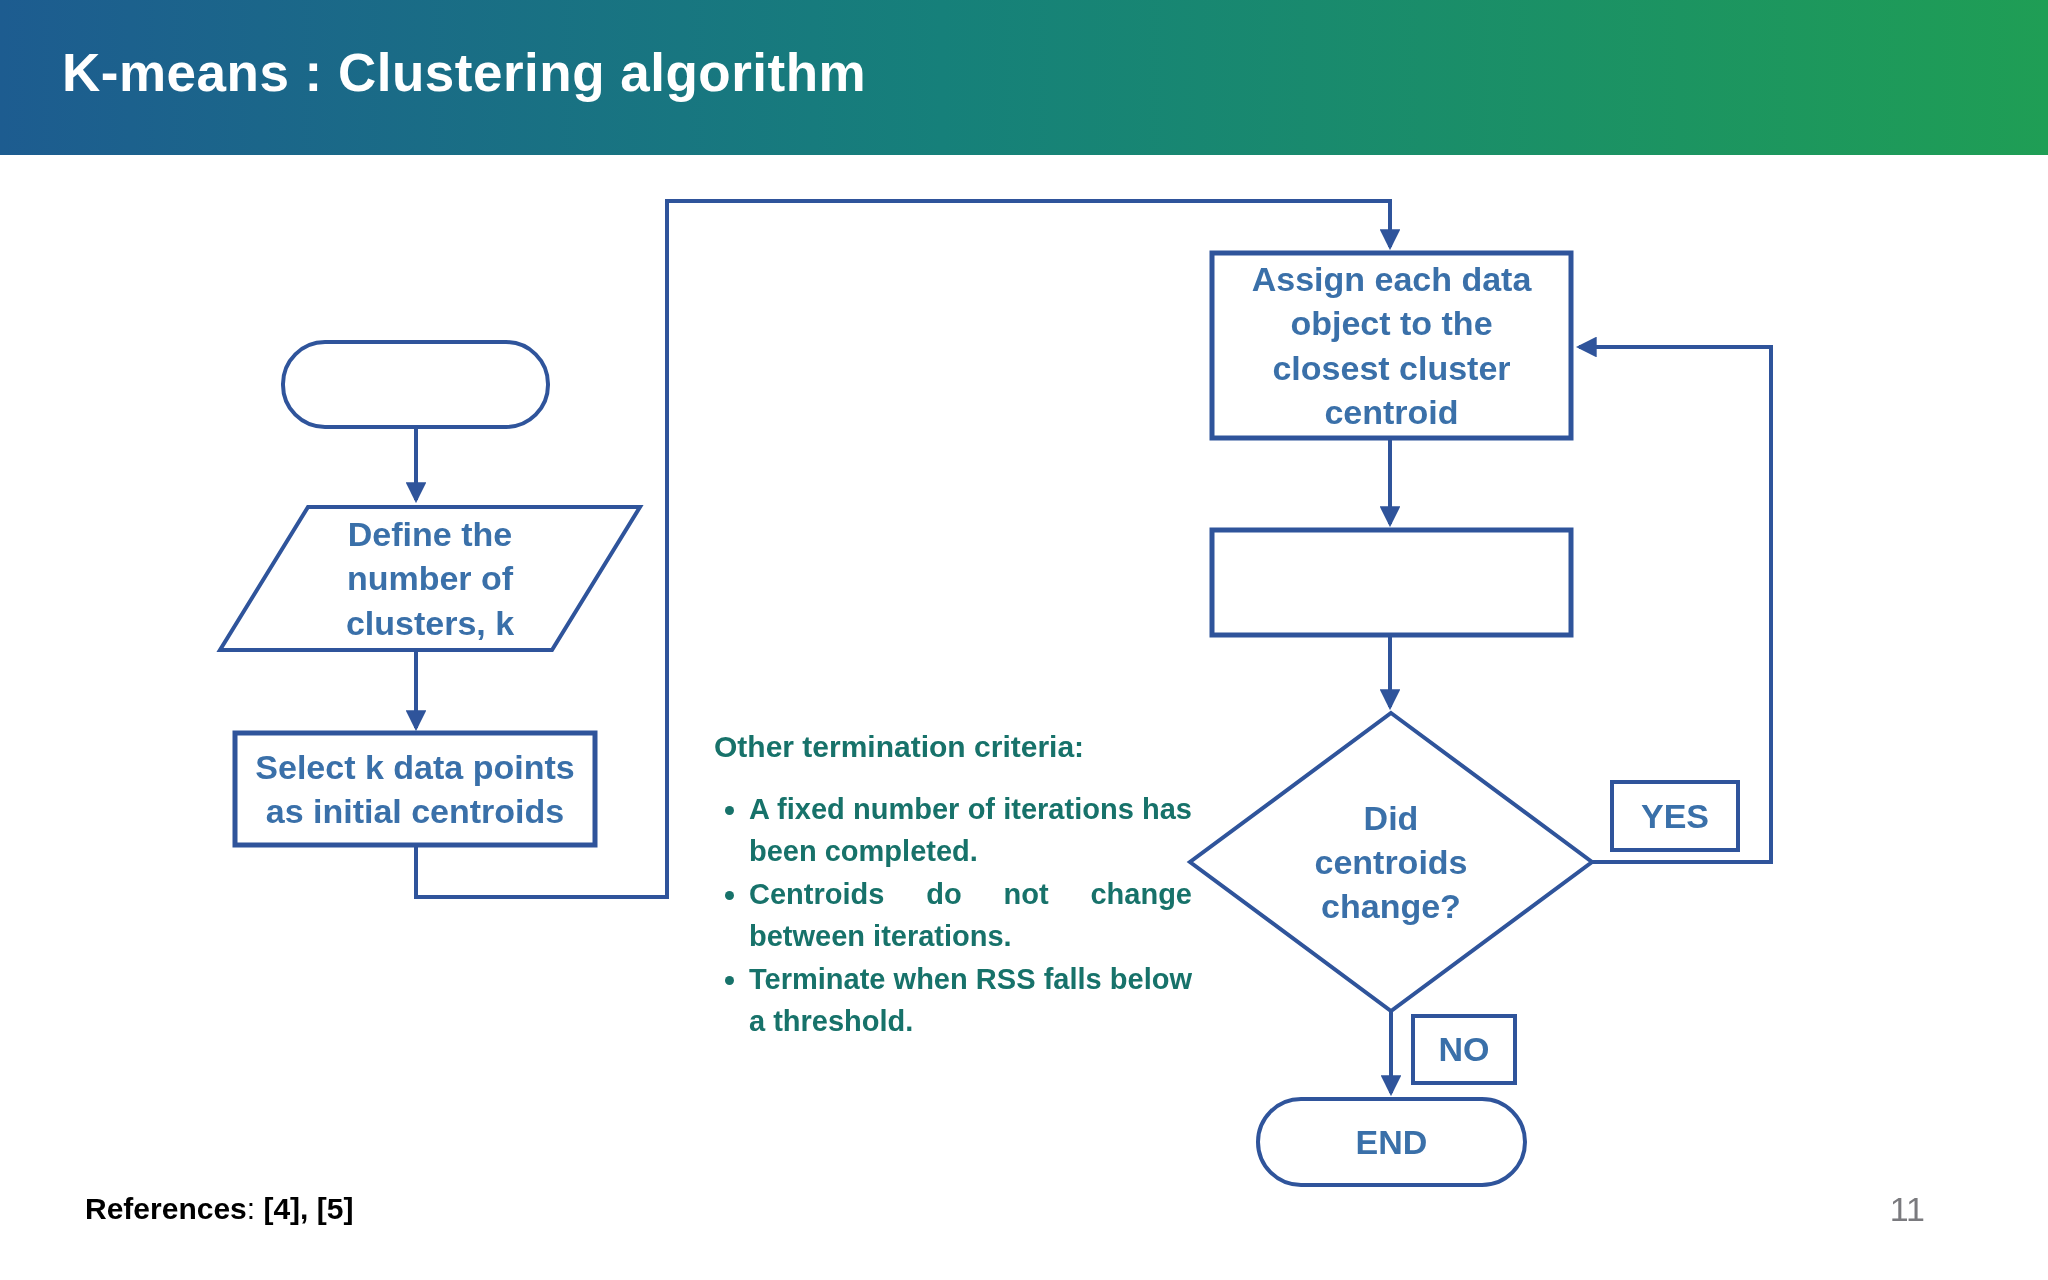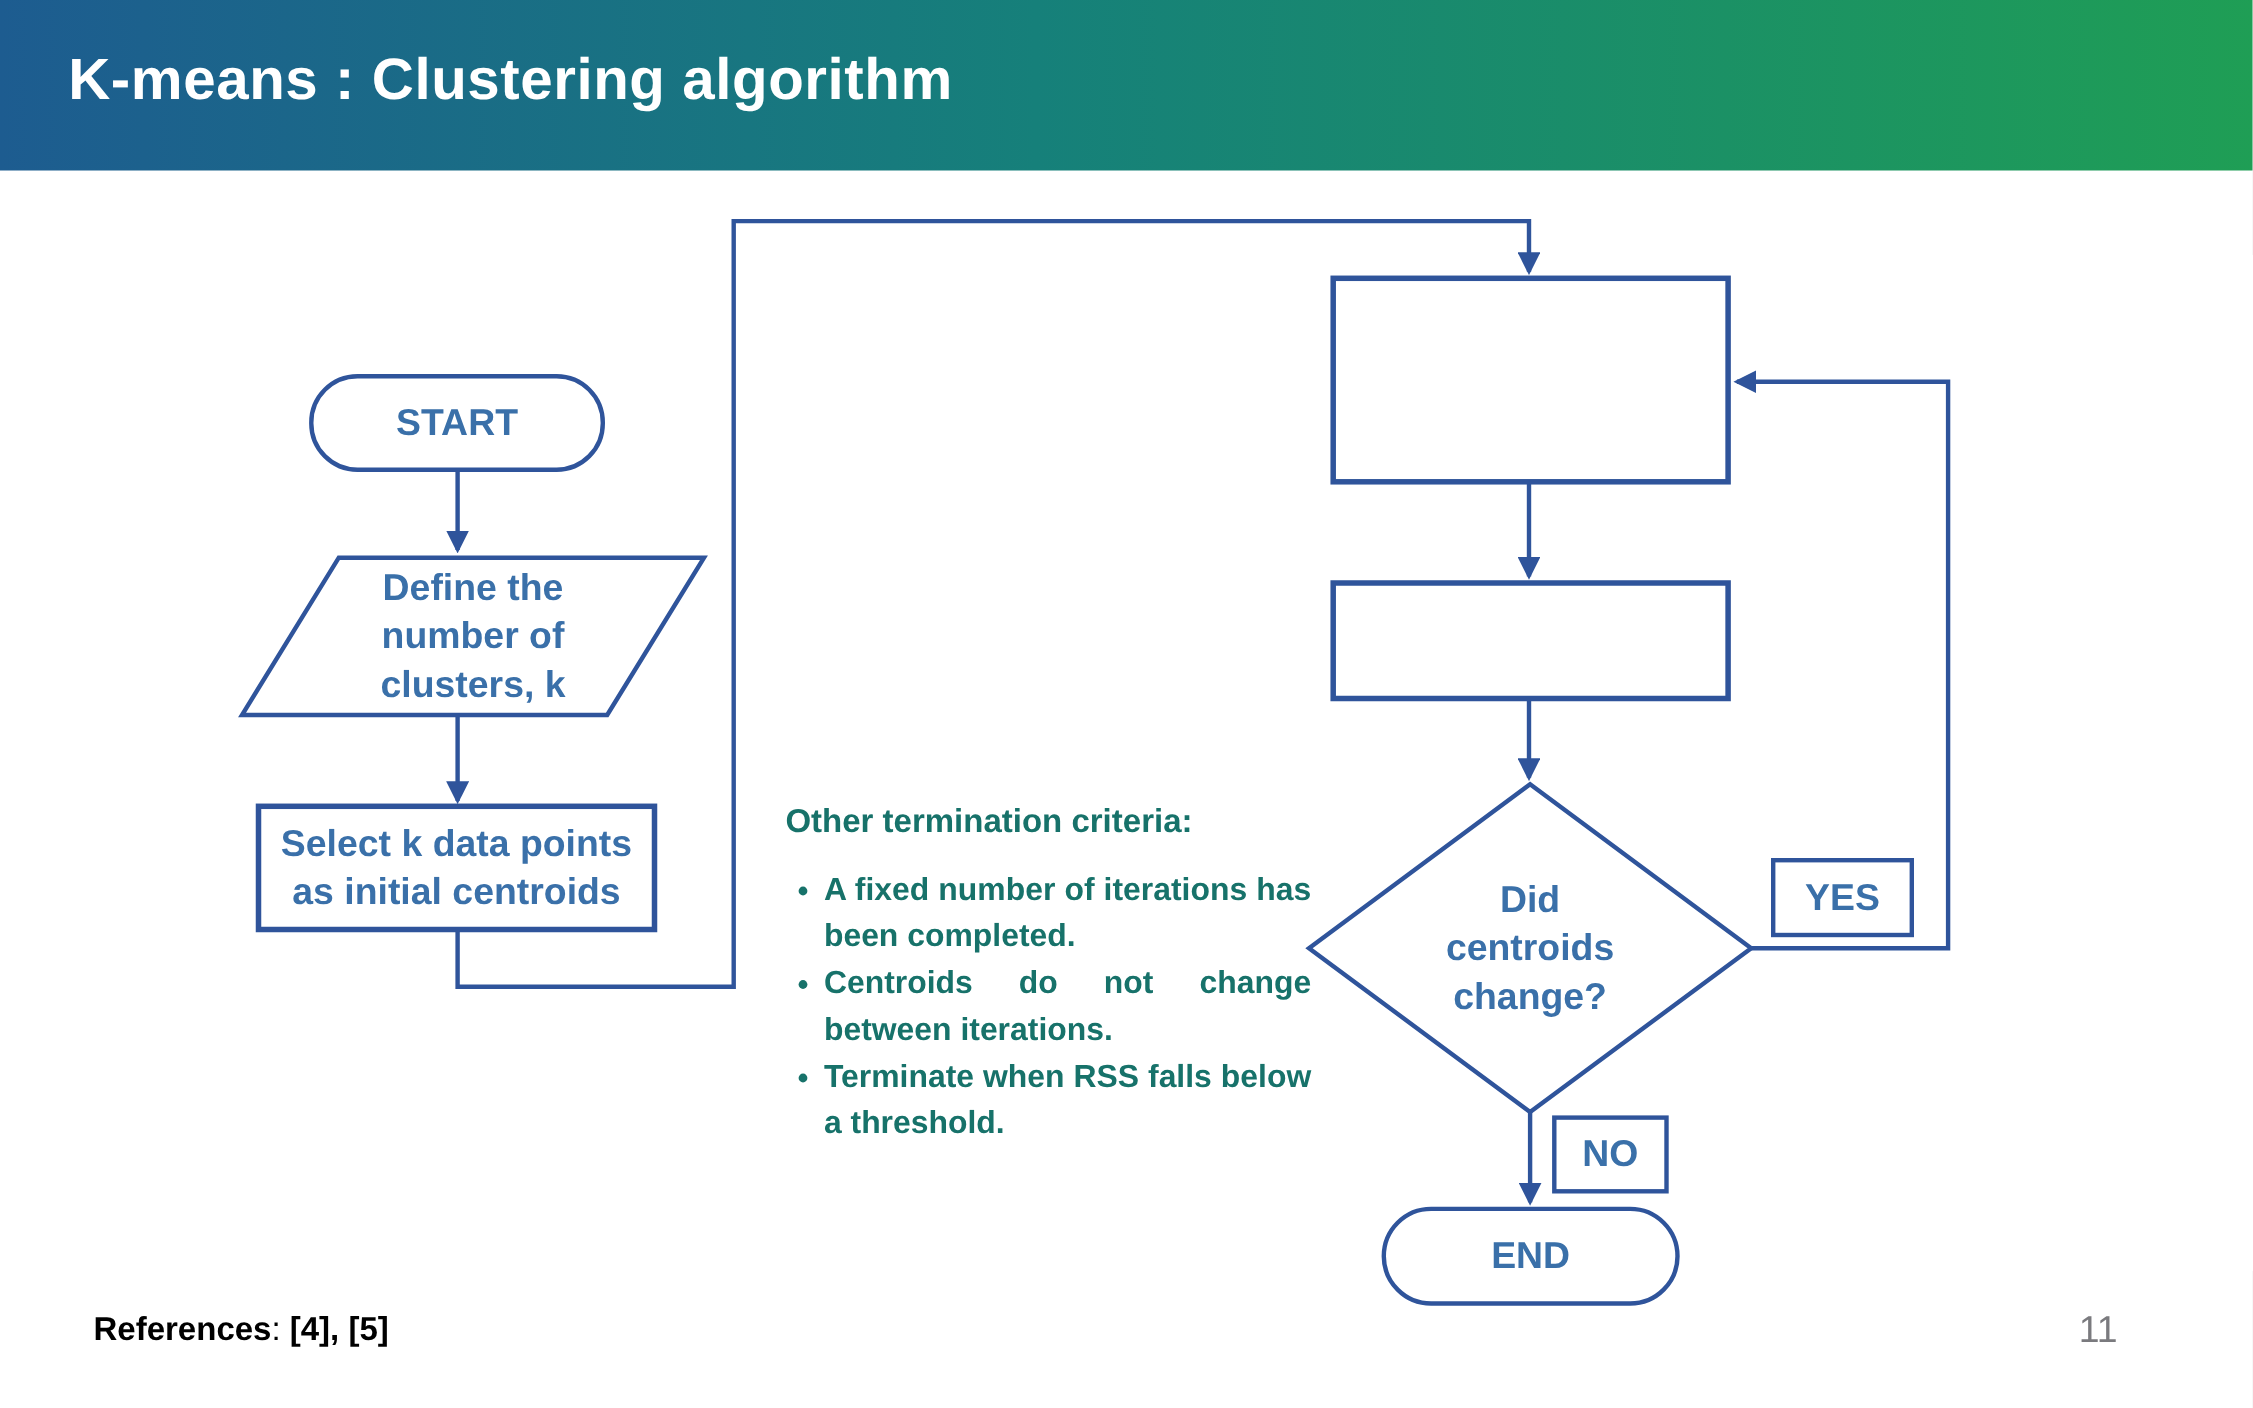--- a/index.html
+++ b/index.html
@@ -56,26 +56,29 @@
     <polygon points="308,507 640,507 552,650 220,650" stroke="#2f549b" stroke-width="4" fill="#ffffff"></polygon>
     <rect x="235" y="733" width="360" height="112" stroke="#2f549b" stroke-width="5" fill="#ffffff"></rect>
     <rect x="1212" y="253" width="359" height="185" stroke="#2f549b" stroke-width="5" fill="#ffffff"></rect>
     <rect x="1212" y="530" width="359" height="105" stroke="#2f549b" stroke-width="5" fill="#ffffff"></rect>
     <polygon points="1391,713 1592,862 1391,1011 1190,862" stroke="#2f549b" stroke-width="4" fill="#ffffff"></polygon>
     <rect x="1612" y="782" width="126" height="68" stroke="#2f549b" stroke-width="4" fill="#ffffff"></rect>
     <rect x="1413" y="1016" width="102" height="67" stroke="#2f549b" stroke-width="4" fill="#ffffff"></rect>
     <rect x="1258" y="1099" width="267" height="86" rx="43" stroke="#2f549b" stroke-width="4" fill="#ffffff"></rect>
   </svg>
 
-  <div class="lbl" style="left:283px;top:342px;width:265px;height:85px;">START</div>
   <div class="lbl" style="left:220px;top:507px;width:420px;height:143px;">Define the
 number of
 clusters, k</div>
   <div class="lbl" style="left:235px;top:733px;width:360px;height:112px;">Select k data points
 as initial centroids</div>
+  <div class="lbl" style="left:1212px;top:253px;width:359px;height:185px;">Assign each data
+object to the
+closest cluster
+centroid</div>
   <div class="lbl" style="left:1241px;top:772px;width:300px;height:180px;">Did
 centroids
 change?</div>
   <div class="lbl" style="left:1612px;top:782px;width:126px;height:68px;">YES</div>
   <div class="lbl" style="left:1413px;top:1016px;width:102px;height:67px;">NO</div>
   <div class="lbl" style="left:1258px;top:1099px;width:267px;height:86px;">END</div>
 
   <div class="criteria">
     <div class="crit-head">Other termination criteria:</div>
     <ul>

